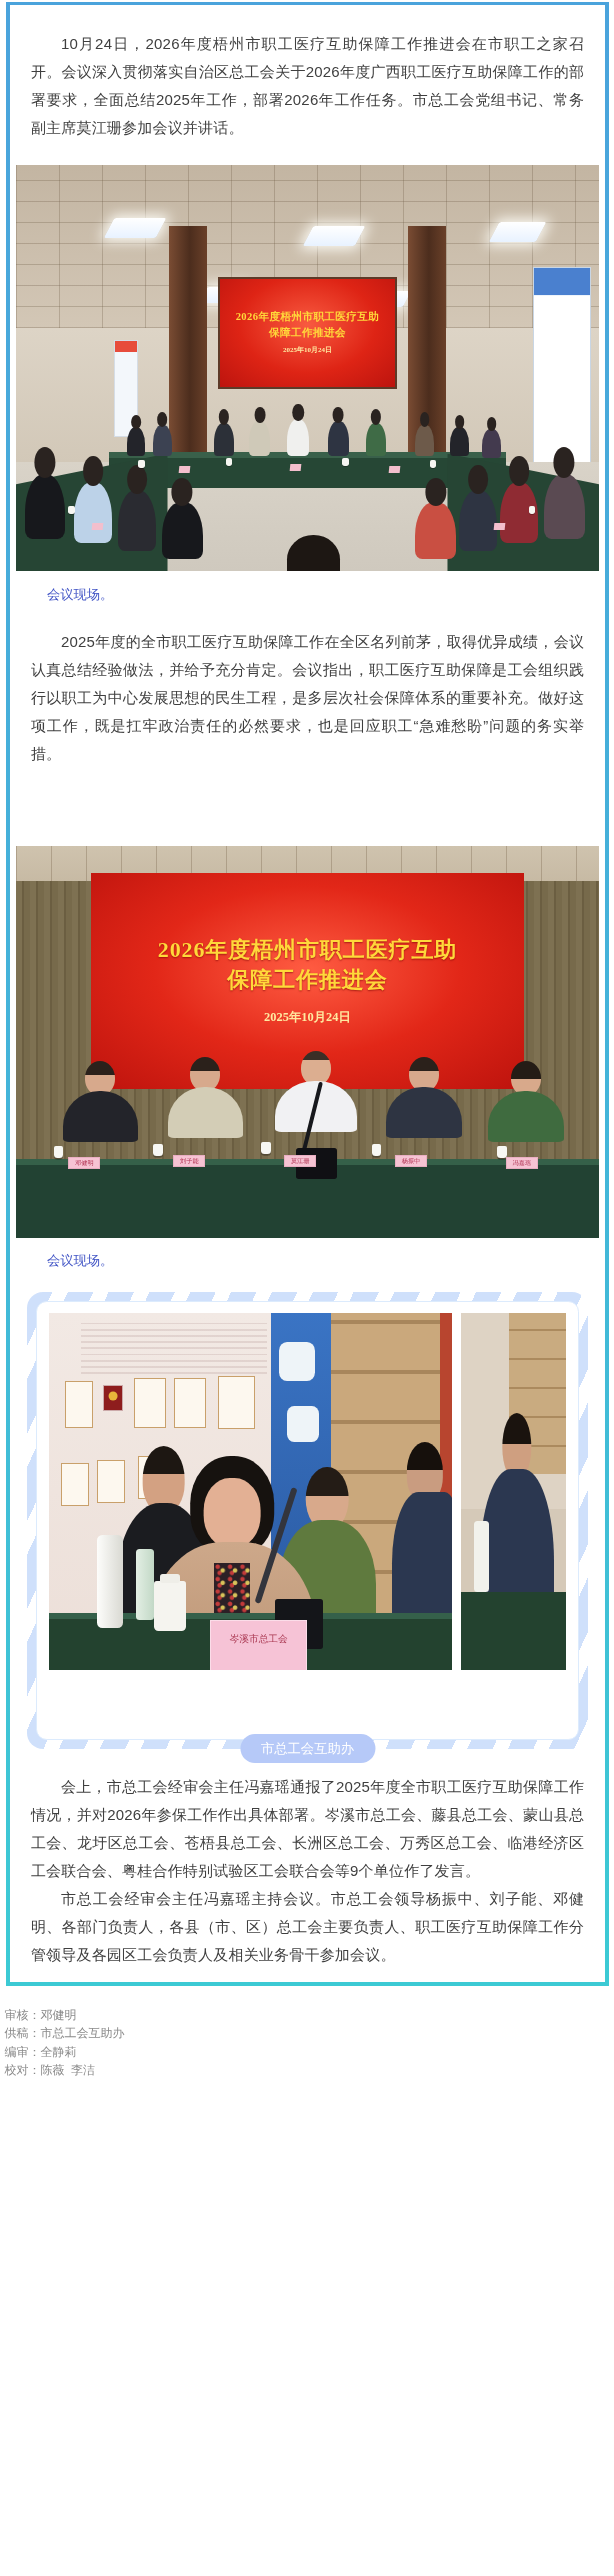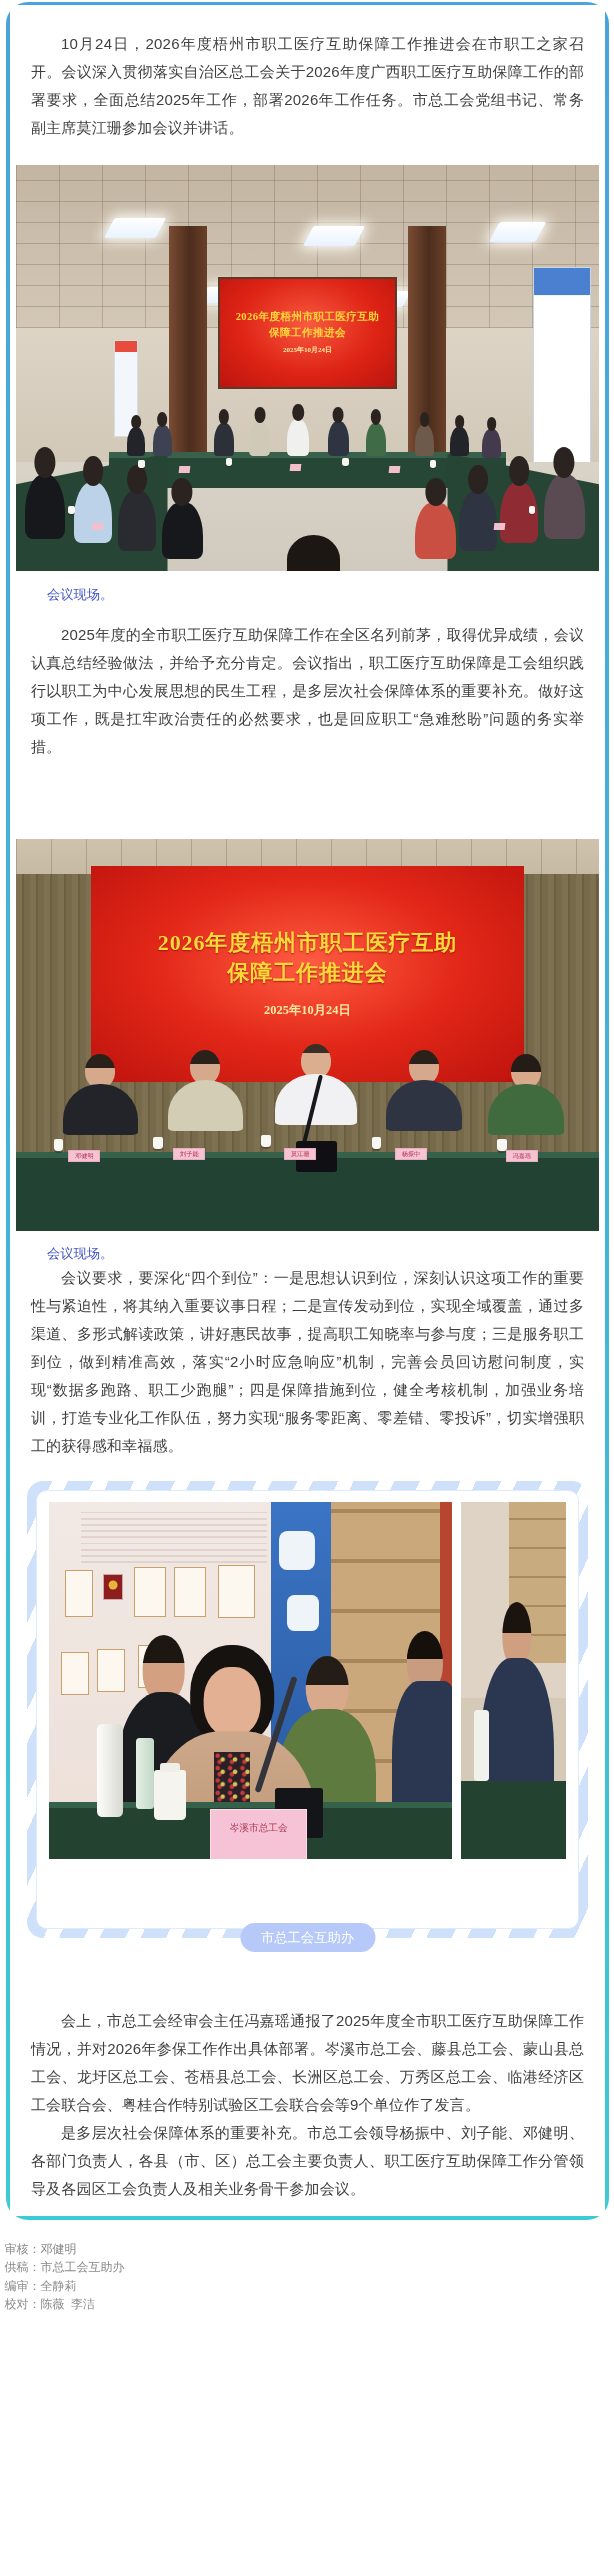--- a/index.html
+++ b/index.html
@@ -7,21 +7,20 @@
   body {
     width:615px; min-height:2576px; margin:0 auto; position:relative;
     font-family:"Liberation Sans", sans-serif; color:#3e3e3e;
     -webkit-font-smoothing:antialiased;
   }
   
   .card {
     margin:1.8px 6.2px 0 6.2px;
     padding:3.5px 3.5px 4.4px 3.5px;
     background:linear-gradient(180deg,#4aa3dc 0%,#43b4d9 55%,#3ccad4 100%);
-    border-radius:22px;
   }
   .card-inner { background:#ffffff; padding:25px 6.2px 12.4px 6.2px; }
   .para {
     margin:0 15px; font-size:15px; line-height:28px; text-align:justify;
     text-indent:2em; color:#3f3f3f; letter-spacing:0.2px;
   }
   .para + .para { margin-top:0; }
   .caption {
     margin:12.4px 15px 0 31px; font-size:13.3px; line-height:21px; color:#4356c6;
   }
@@ -216,21 +215,21 @@
       <div class="p1-cup" style="left:9%;top:84%;"></div>
       <div class="p1-cup" style="left:88%;top:84%;"></div>
       <div class="p1-card" style="left:28%;top:74%;"></div>
       <div class="p1-card" style="left:47%;top:73.5%;"></div>
       <div class="p1-card" style="left:64%;top:74%;"></div>
       <div class="p1-card" style="left:13%;top:88%;"></div>
       <div class="p1-card" style="left:82%;top:88%;"></div>
     </div>
     <div class="caption">会议现场。</div>
 
-    <p class="para" style="margin-top:16px;">2025年度的全市职工医疗互助保障工作在全区名列前茅，取得优异成绩，会议认真总结经验做法，并给予充分肯定。会议指出，职工医疗互助保障是工会组织践行以职工为中心发展思想的民生工程，是多层次社会保障体系的重要补充。做好这项工作，既是扛牢政治责任的必然要求，也是回应职工“急难愁盼”问题的务实举措。</p>
+    <p class="para" style="margin-top:23px;">2025年度的全市职工医疗互助保障工作在全区名列前茅，取得优异成绩，会议认真总结经验做法，并给予充分肯定。会议指出，职工医疗互助保障是工会组织践行以职工为中心发展思想的民生工程，是多层次社会保障体系的重要补充。做好这项工作，既是扛牢政治责任的必然要求，也是回应职工“急难愁盼”问题的务实举措。</p>
 
     <div class="photo photo2">
       <div class="p2-ceiling"></div>
       <div class="p2-wood"></div>
       <div class="p2-screen">
         <div class="t">2026年度梧州市职工医疗互助</div>
         <div class="t">保障工作推进会</div>
         <div class="d">2025年10月24日</div>
       </div>
 
@@ -263,21 +262,20 @@
       <div class="p2-cup" style="left:61%;top:76%;"></div>
       <div class="p2-cup" style="left:82.5%;top:76.5%;"></div>
       <div class="p2-card" style="left:9%;top:79.5%;">邓健明</div>
       <div class="p2-card" style="left:27%;top:79%;">刘子能</div>
       <div class="p2-card" style="left:46%;top:79%;">莫江珊</div>
       <div class="p2-card" style="left:65%;top:79%;">杨振中</div>
       <div class="p2-card" style="left:84%;top:79.5%;">冯嘉瑶</div>
     </div>
     <div class="caption">会议现场。</div>
 
-    <p class="para">会议要求，要深化“四个到位”：一是思想认识到位，深刻认识这项工作的重要性与紧迫性，将其纳入重要议事日程；二是宣传发动到位，实现全域覆盖，通过多渠道、多形式解读政策，讲好惠民故事，提高职工知晓率与参与度；三是服务职工到位，做到精准高效，落实“2小时应急响应”机制，完善会员回访慰问制度，实现“数据多跑路、职工少跑腿”；四是保障措施到位，健全考核机制，加强业务培训，打造专业化工作队伍，努力实现“服务零距离、零差错、零投诉”，切实增强职工的获得感和幸福感。</p>
 
     <div class="carousel-frame">
       <div class="carousel-inner">
 
         <div class="slide slide-main">
           <div class="p3-wallL"></div>
           <div class="p3-text"></div>
           <div class="p3-medal"></div>
           <div class="p3-cert" style="left:4%;top:19%;width:7%;height:13%;"></div>
           <div class="p3-cert" style="left:21%;top:18%;width:8%;height:14%;"></div>
@@ -325,22 +323,22 @@
             <div class="hd"></div>
               <div class="bd"></div>
           </div>
           <div class="p3b-bottle"></div>
           <div class="p3b-table"></div>
         </div>
       </div>
       <div class="swipe-pill">市总工会互助办</div>
     </div>
 
-    <p class="para" style="margin-top:69px;">会上，市总工会经审会主任冯嘉瑶通报了2025年度全市职工医疗互助保障工作情况，并对2026年参保工作作出具体部署。岑溪市总工会、藤县总工会、蒙山县总工会、龙圩区总工会、苍梧县总工会、长洲区总工会、万秀区总工会、临港经济区工会联合会、粤桂合作特别试验区工会联合会等9个单位作了发言。</p>
-    <p class="para">是多层次社会保障体系的重要补充。市总工会领导杨振中、刘子能、邓健明、各部门负责人，各县（市、区）总工会主要负责人、职工医疗互助保障工作分管领导及各园区工会负责人及相关业务骨干参加会议。</p>
+    <p class="para" style="margin-top:24px;">会上，市总工会经审会主任冯嘉瑶通报了2025年度全市职工医疗互助保障工作情况，并对2026年参保工作作出具体部署。岑溪市总工会、藤县总工会、蒙山县总工会、龙圩区总工会、苍梧县总工会、长洲区总工会、万秀区总工会、临港经济区工会联合会、粤桂合作特别试验区工会联合会等9个单位作了发言。</p>
+    <p class="para">市总工会经审会主任冯嘉瑶主持会议。市总工会领导杨振中、刘子能、邓健明、各部门负责人，各县（市、区）总工会主要负责人、职工医疗互助保障工作分管领导及各园区工会负责人及相关业务骨干参加会议。</p>
   </div>
 </div>
 
 <div class="credits">
   <div>审核：邓健明</div>
   <div>供稿：市总工会互助办</div>
   <div>编审：全静莉</div>
   <div>校对：陈薇  李洁</div>
 
 </div>

